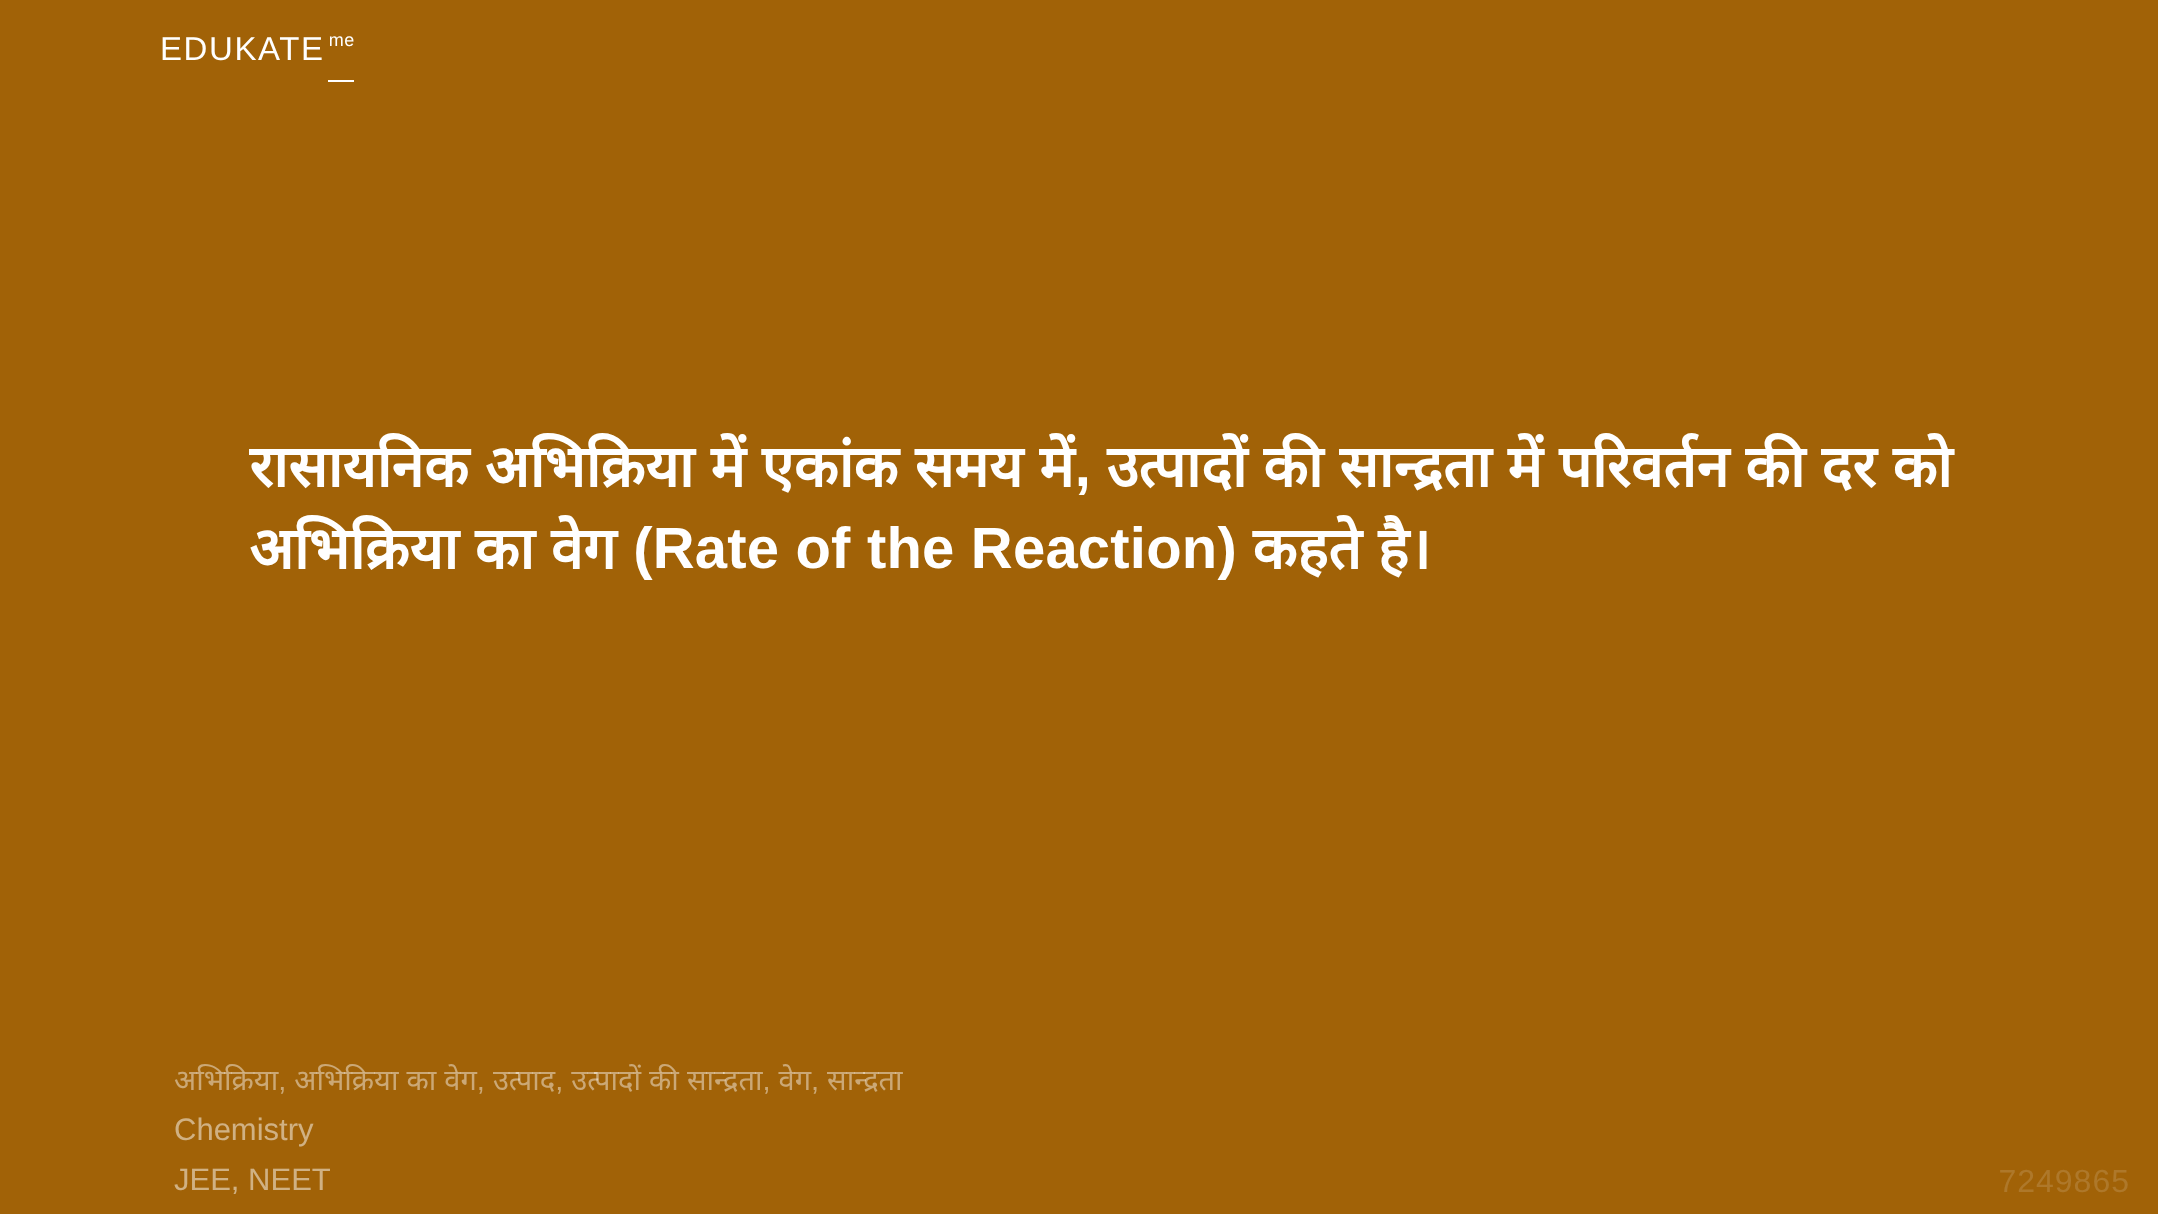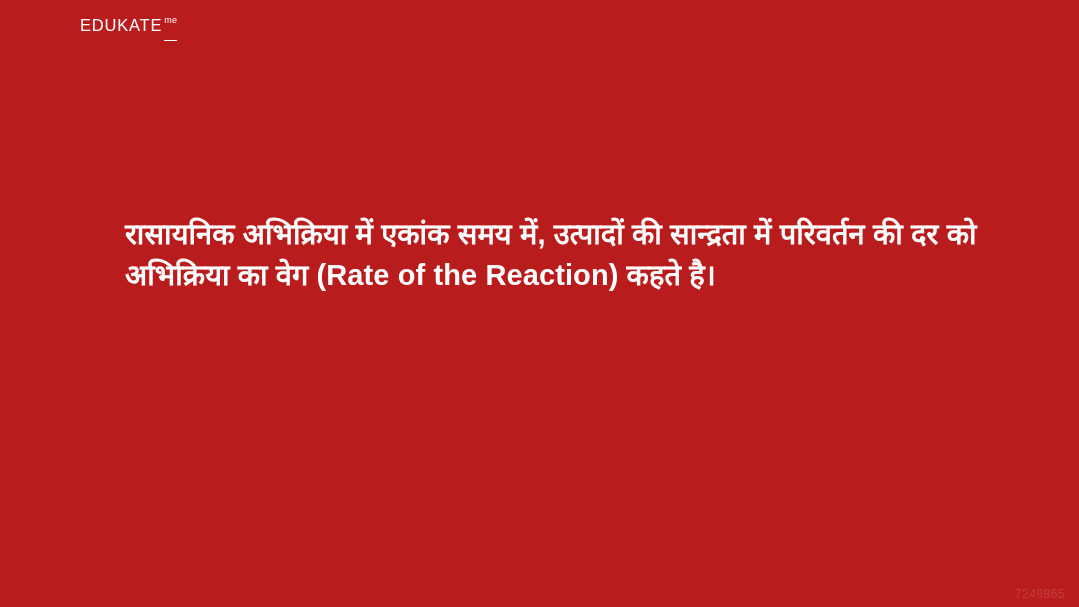--- a/index.html
+++ b/index.html
@@ -9,21 +9,21 @@
   body {
     width: 1079px;
     height: 607px;
     overflow: hidden;
     font-family: "Liberation Sans", sans-serif;
   }
   .slide {
     position: relative;
     width: 1079px;
     height: 607px;
-    background: #b91c1c;
+    background: #a16207;
     overflow: hidden;
   }
 
   
   .brand {
     position: absolute;
     left: 80px;
     top: 15px;
     display: flex;
     align-items: flex-start;
@@ -89,36 +89,41 @@
     line-height: 25px;
     font-weight: 400;
   }
 
   
   .corner-id {
     position: absolute;
     right: 14px;
     bottom: 6px;
     color: rgba(255,255,255,0.14);
-    font-size: 12px;
+    font-size: 16px;
     letter-spacing: 0.5px;
     font-family: "Liberation Sans", sans-serif;
   }
 </style>
 </head>
 <body>
 
 <div class="slide">
 
   <div class="brand">
     <span class="brand-word">EDUKATE</span>
     <span class="brand-sup">me</span>
   </div>
 
   <div class="main-text">
     <span>रासायनिक अभिक्रिया में एकांक समय में, उत्पादों की सान्द्रता में परिवर्तन की</span>
     <span>दर को अभिक्रिया का वेग (Rate of the Reaction) कहते है।</span>
   </div>
 
+  <div class="footer">
+    <div class="footer-tags">अभिक्रिया, अभिक्रिया का वेग, उत्पाद, उत्पादों की सान्द्रता, वेग, सान्द्रता</div>
+    <div class="footer-subject">Chemistry</div>
+    <div class="footer-exams">JEE, NEET</div>
+  </div>
 
   <div class="corner-id">7249865</div>
 
 </div>
 
 </body></html>

